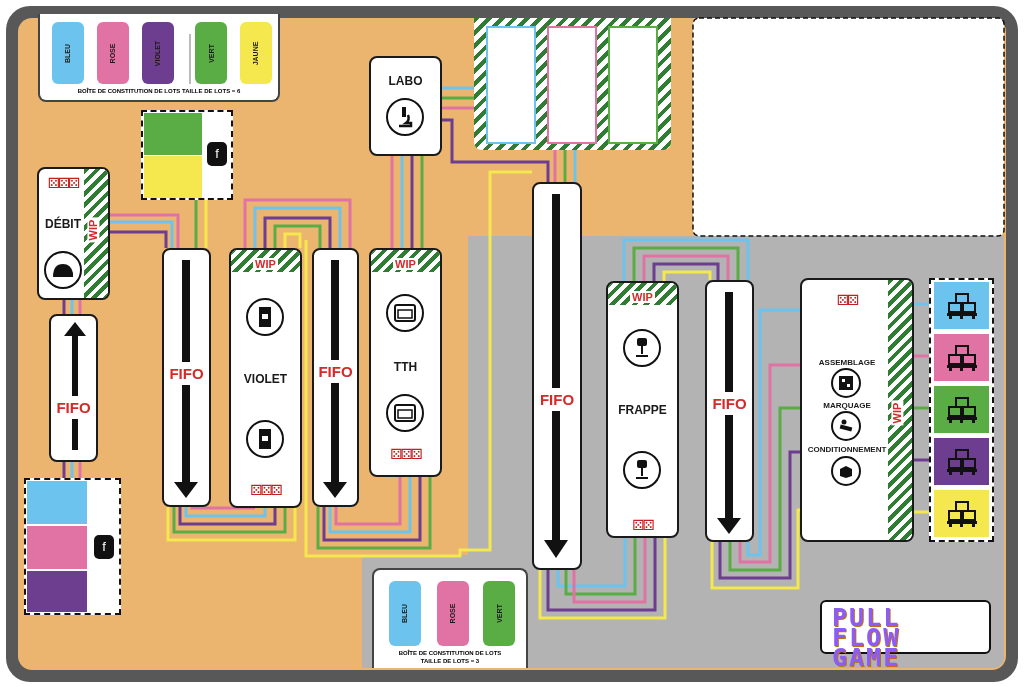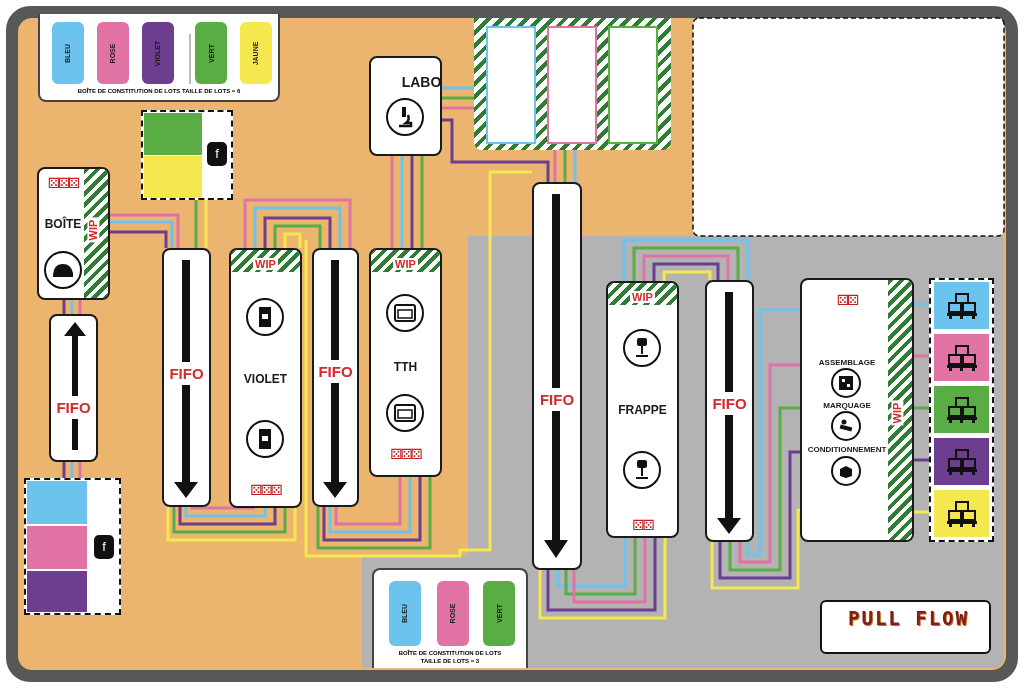--- a/index.html
+++ b/index.html
@@ -10,21 +10,21 @@
   .lbl{font-weight:bold;color:#1a1a1a;text-align:center;}
   .fifo-txt{color:#d42a2a;font-weight:bold;font-size:15px;background:#fff;padding:3px 0;text-align:center;}
   .wip-top{background:repeating-linear-gradient(135deg,#2e7d32 0 4px,#fff 4px 8px);}
   .wip-side{background:repeating-linear-gradient(135deg,#2e7d32 0 4px,#fff 4px 8px);}
   .wip-lbl{color:#d42a2a;font-weight:bold;font-size:11px;background:#fff;padding:0 2px;}
   .circle-icon{border:2px solid #111;border-radius:50%;background:#fff;display:flex;align-items:center;justify-content:center;}
   .dice{color:#c0201f;font-size:14px;letter-spacing:-2px;text-align:center;}
   .chip{border-radius:6px;display:flex;align-items:center;justify-content:center;}
   .chip span{transform:rotate(-90deg);font-size:7px;font-weight:bold;color:#1a1a1a;white-space:nowrap;}
   .dashed{border:2px dashed #111;background:#fff;}
-  .pixel{font-family:"DejaVu Sans Mono",monospace;font-weight:bold;color:#7f1d1d;font-size:19px;letter-spacing:2px;text-shadow:1px 1px 0 #c07010;line-height:20px;margin-left:16px;}
+  .pixel{font-family:"DejaVu Sans Mono",monospace;font-weight:bold;color:#8b5cf6;font-size:25px;letter-spacing:2px;text-shadow:1px 1px 0 #c07010;line-height:20px;}
 </style>
 </head>
 <body>
 
 <svg id="board" viewBox="0 0 1024 687" xmlns="http://www.w3.org/2000/svg">
   <rect x="0" y="0" width="1024" height="687" fill="#fff"></rect>
   <rect x="6" y="6" width="1012" height="676" rx="24" fill="#585858"></rect>
 
   <rect x="18" y="18" width="988" height="652" rx="14" fill="#ebb570"></rect>
 
@@ -122,21 +122,21 @@
   <div class="abs" style="left:1px;top:1px;width:60px;height:43px;background:#6cc3ee;"></div>
   <div class="abs" style="left:1px;top:46px;width:60px;height:43px;background:#e173a4;"></div>
   <div class="abs" style="left:1px;top:91px;width:60px;height:41px;background:#6d3d90;"></div>
   <div class="abs" style="left:68px;top:55px;width:20px;height:24px;background:#111;border-radius:5px;color:#fff;font-size:13px;text-align:center;line-height:24px;">f</div>
 </div>
 
 <div class="abs card" style="left:37px;top:167px;width:73px;height:133px;overflow:hidden;">
   <div class="abs wip-side" style="right:0;top:0;width:24px;height:100%;"></div>
   <div class="abs" style="right:3px;top:52px;transform:rotate(-90deg);transform-origin:center;"><span class="wip-lbl">WIP</span></div>
   <div class="abs dice" style="left:4px;top:6px;width:40px;">⚄⚄⚄</div>
-  <div class="abs lbl" style="left:0;top:48px;width:48px;font-size:12px;">BOÎTE</div>
+  <div class="abs lbl" style="left:0;top:48px;width:48px;font-size:12px;">DÉBIT</div>
   <div class="abs circle-icon" style="left:5px;top:82px;width:38px;height:38px;">
     <svg width="24" height="18" viewBox="0 0 24 18">
         <path d="M2 16 Q2 3 12 3 Q20 3 22 12 L22 16 Z" fill="#111"></path>
       </svg>
   </div>
 </div>
 
 <div class="abs card" style="left:49px;top:314px;width:49px;height:148px;">
   <div class="abs" style="left:21px;top:18px;width:6px;height:116px;background:#111;"></div>
   <div class="abs" style="left:13px;top:6px;width:0;height:0;border-left:11px solid transparent;border-right:11px solid transparent;border-bottom:14px solid #111;"></div>
@@ -187,21 +187,21 @@
   <div class="abs circle-icon" style="left:15px;top:144px;width:38px;height:38px;">
     <svg width="22" height="18" viewBox="0 0 22 18">
         <rect x="1" y="1" width="20" height="16" rx="2" fill="none" stroke="#111" stroke-width="2"></rect>
         <rect x="4" y="6" width="14" height="8" fill="none" stroke="#111" stroke-width="1.5"></rect>
       </svg>
   </div>
   <div class="abs dice" style="left:0;top:196px;width:100%;">⚄⚄⚄</div>
 </div>
 
 <div class="abs card" style="left:369px;top:56px;width:73px;height:100px;">
-  <div class="abs lbl" style="left:16px;top:16px;width:100%;font-size:14px;">LABO</div>
+  <div class="abs lbl" style="left:0;top:16px;width:100%;font-size:12px;">LABO</div>
   <div class="abs circle-icon" style="left:15px;top:40px;width:38px;height:38px;">
     <svg width="18" height="22" viewBox="0 0 18 22">
         <rect x="6" y="1" width="4" height="10" fill="#111"></rect>
         <path d="M3 20 L15 20 L15 17 L10 17 Q14 14 12 9" fill="none" stroke="#111" stroke-width="2.5"></path>
       </svg>
   </div>
 </div>
 
 <div class="abs" style="left:474px;top:18px;width:197px;height:132px;border-radius:0 0 8px 8px;background:repeating-linear-gradient(135deg,#2e7d32 0 4px,#fff 4px 9px);">
   <div class="abs" style="left:12px;top:8px;width:50px;height:118px;background:#fff;border:2px solid #6cc3ee;"></div>
@@ -336,13 +336,14 @@
     </div>
   <div class="abs chip" style="left: 109px; top: 11px; width: 32px; height: 65px; background: rgb(90, 173, 69);">
       <span>VERT</span>
     </div>
   <div class="abs" style="left:0;top:80px;width:100%;font-size:6px;font-weight:bold;text-align:center;">BOÎTE DE CONSTITUTION DE LOTS</div>
   <div class="abs" style="left:0;top:88px;width:100%;font-size:6px;font-weight:bold;text-align:center;">TAILLE DE LOTS = 3</div>
 </div>
 
 <div class="abs" style="left:820px;top:600px;width:171px;height:54px;background:#fff;border:2px solid #111;border-radius:6px;padding:6px 10px;">
   <div class="pixel">PULL FLOW</div>
+  <div class="pixel">GAME</div>
 </div>
 
 </body></html>

